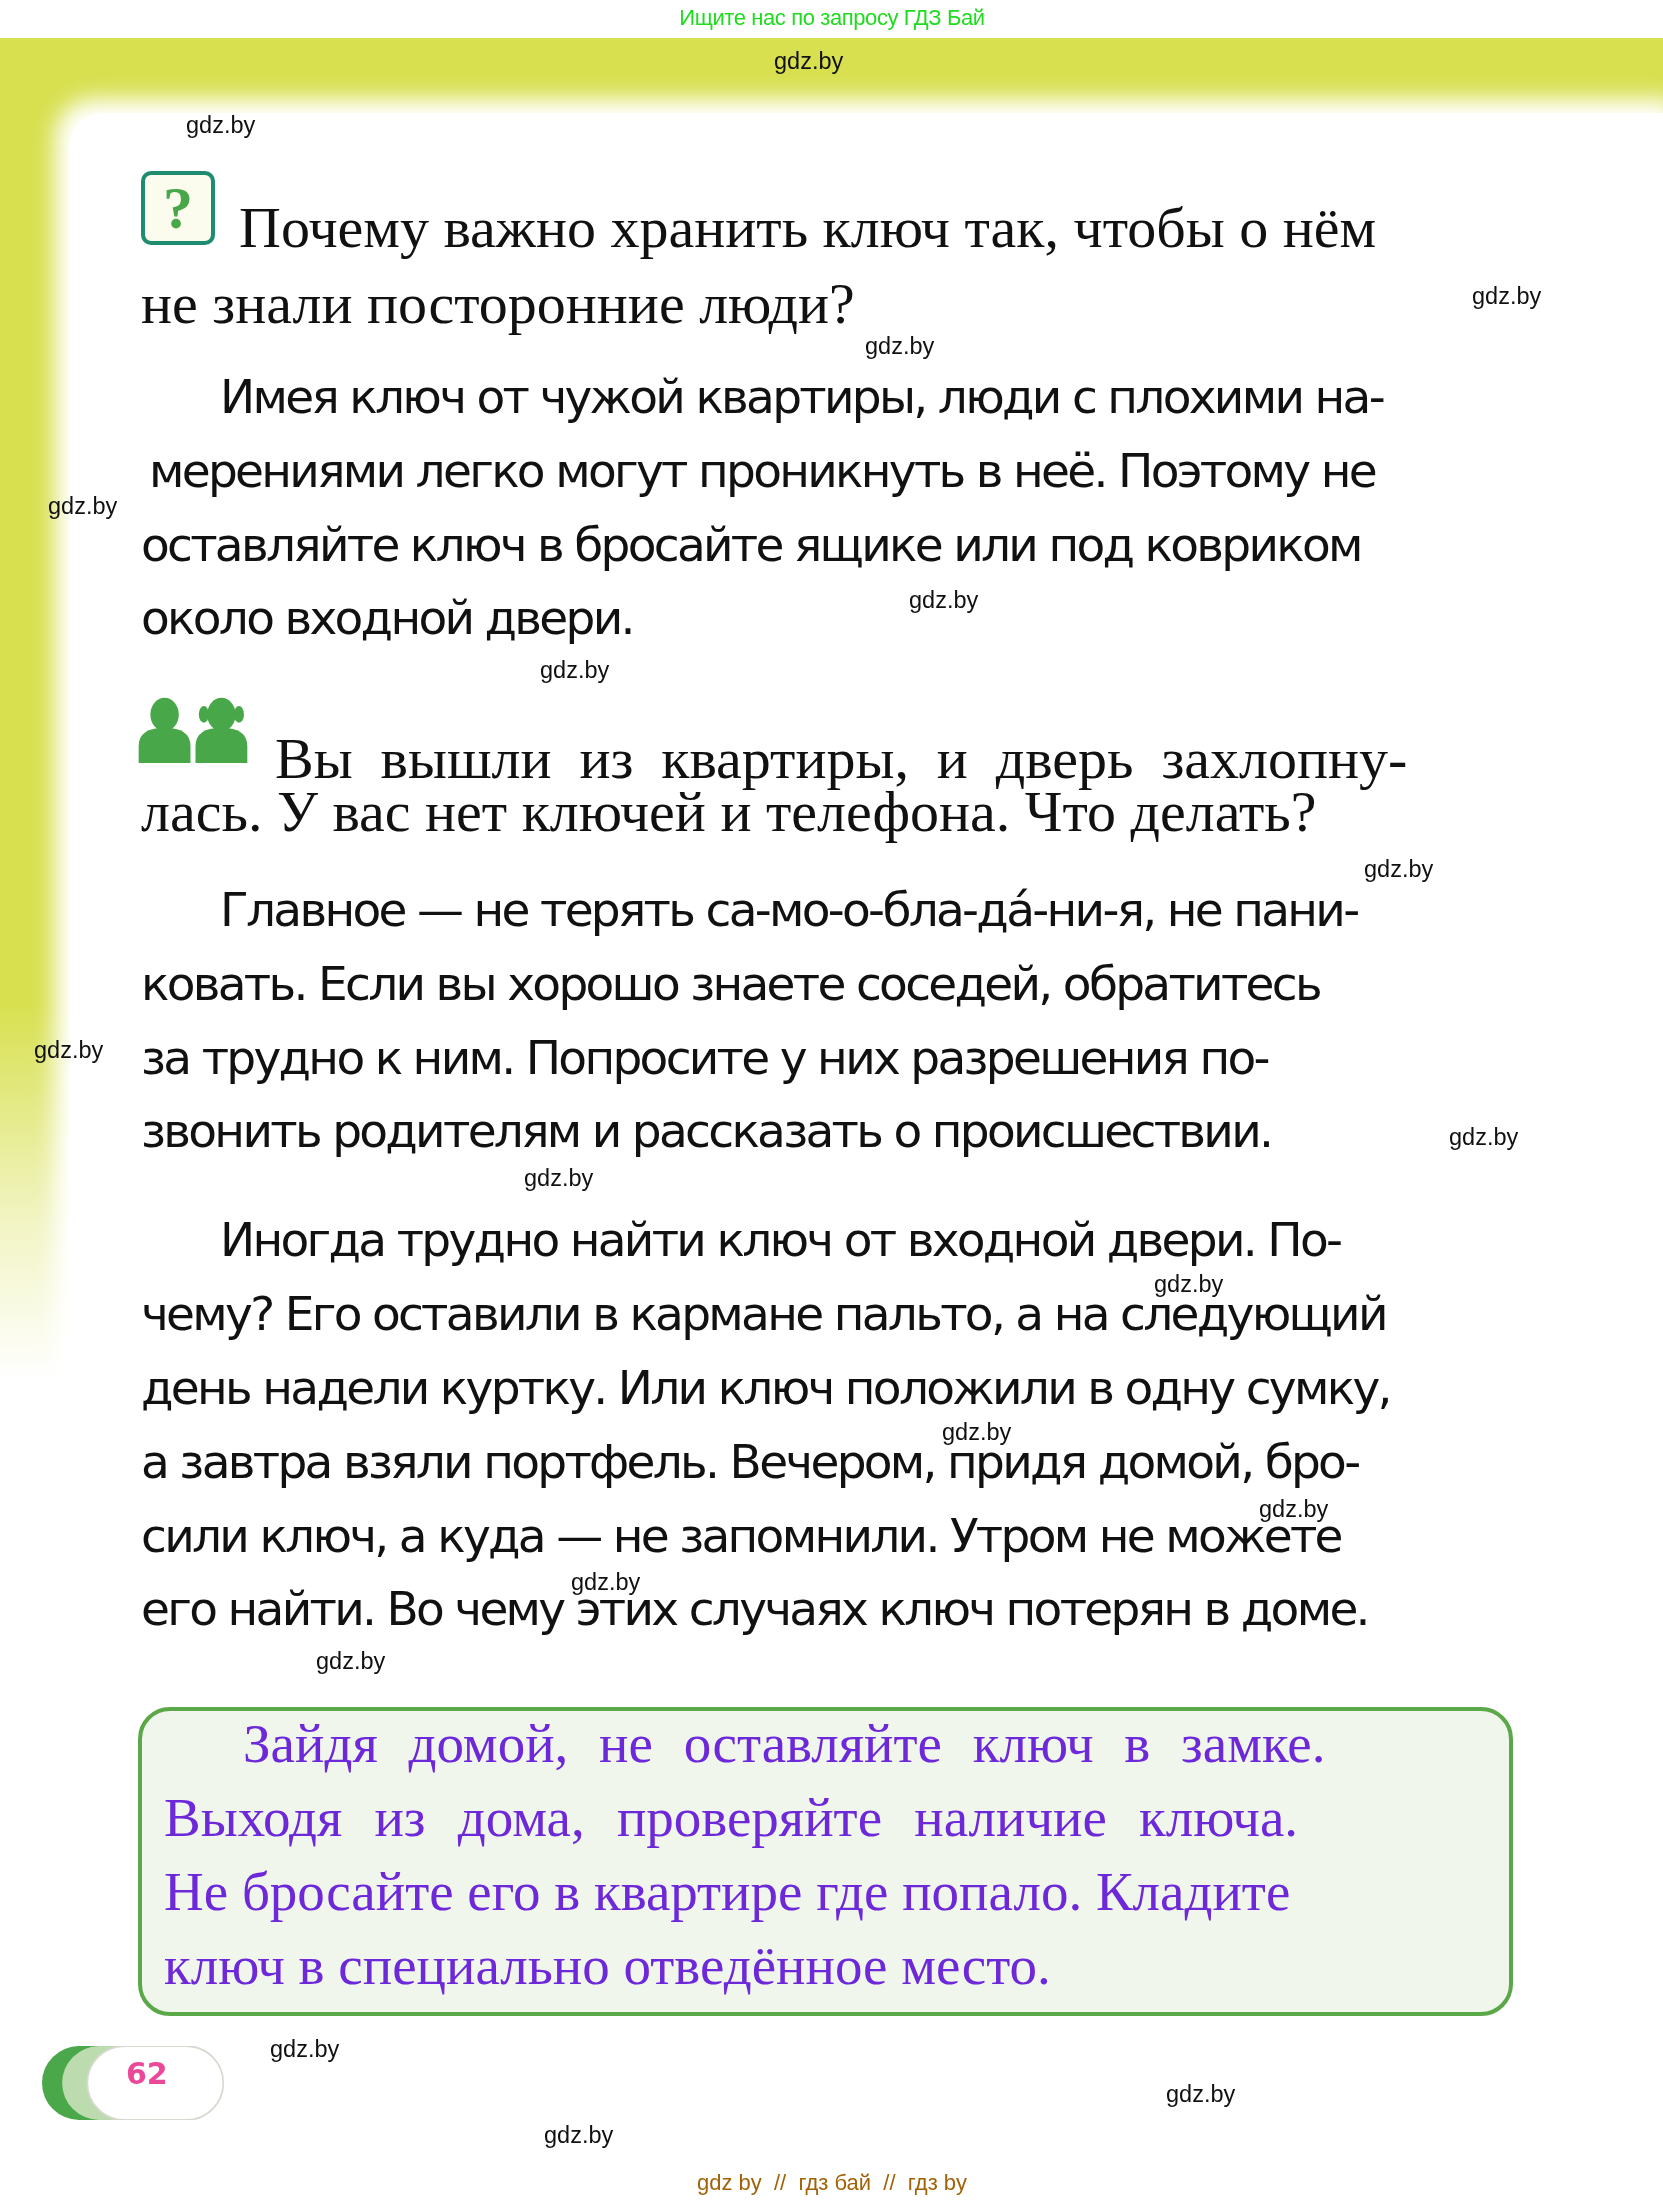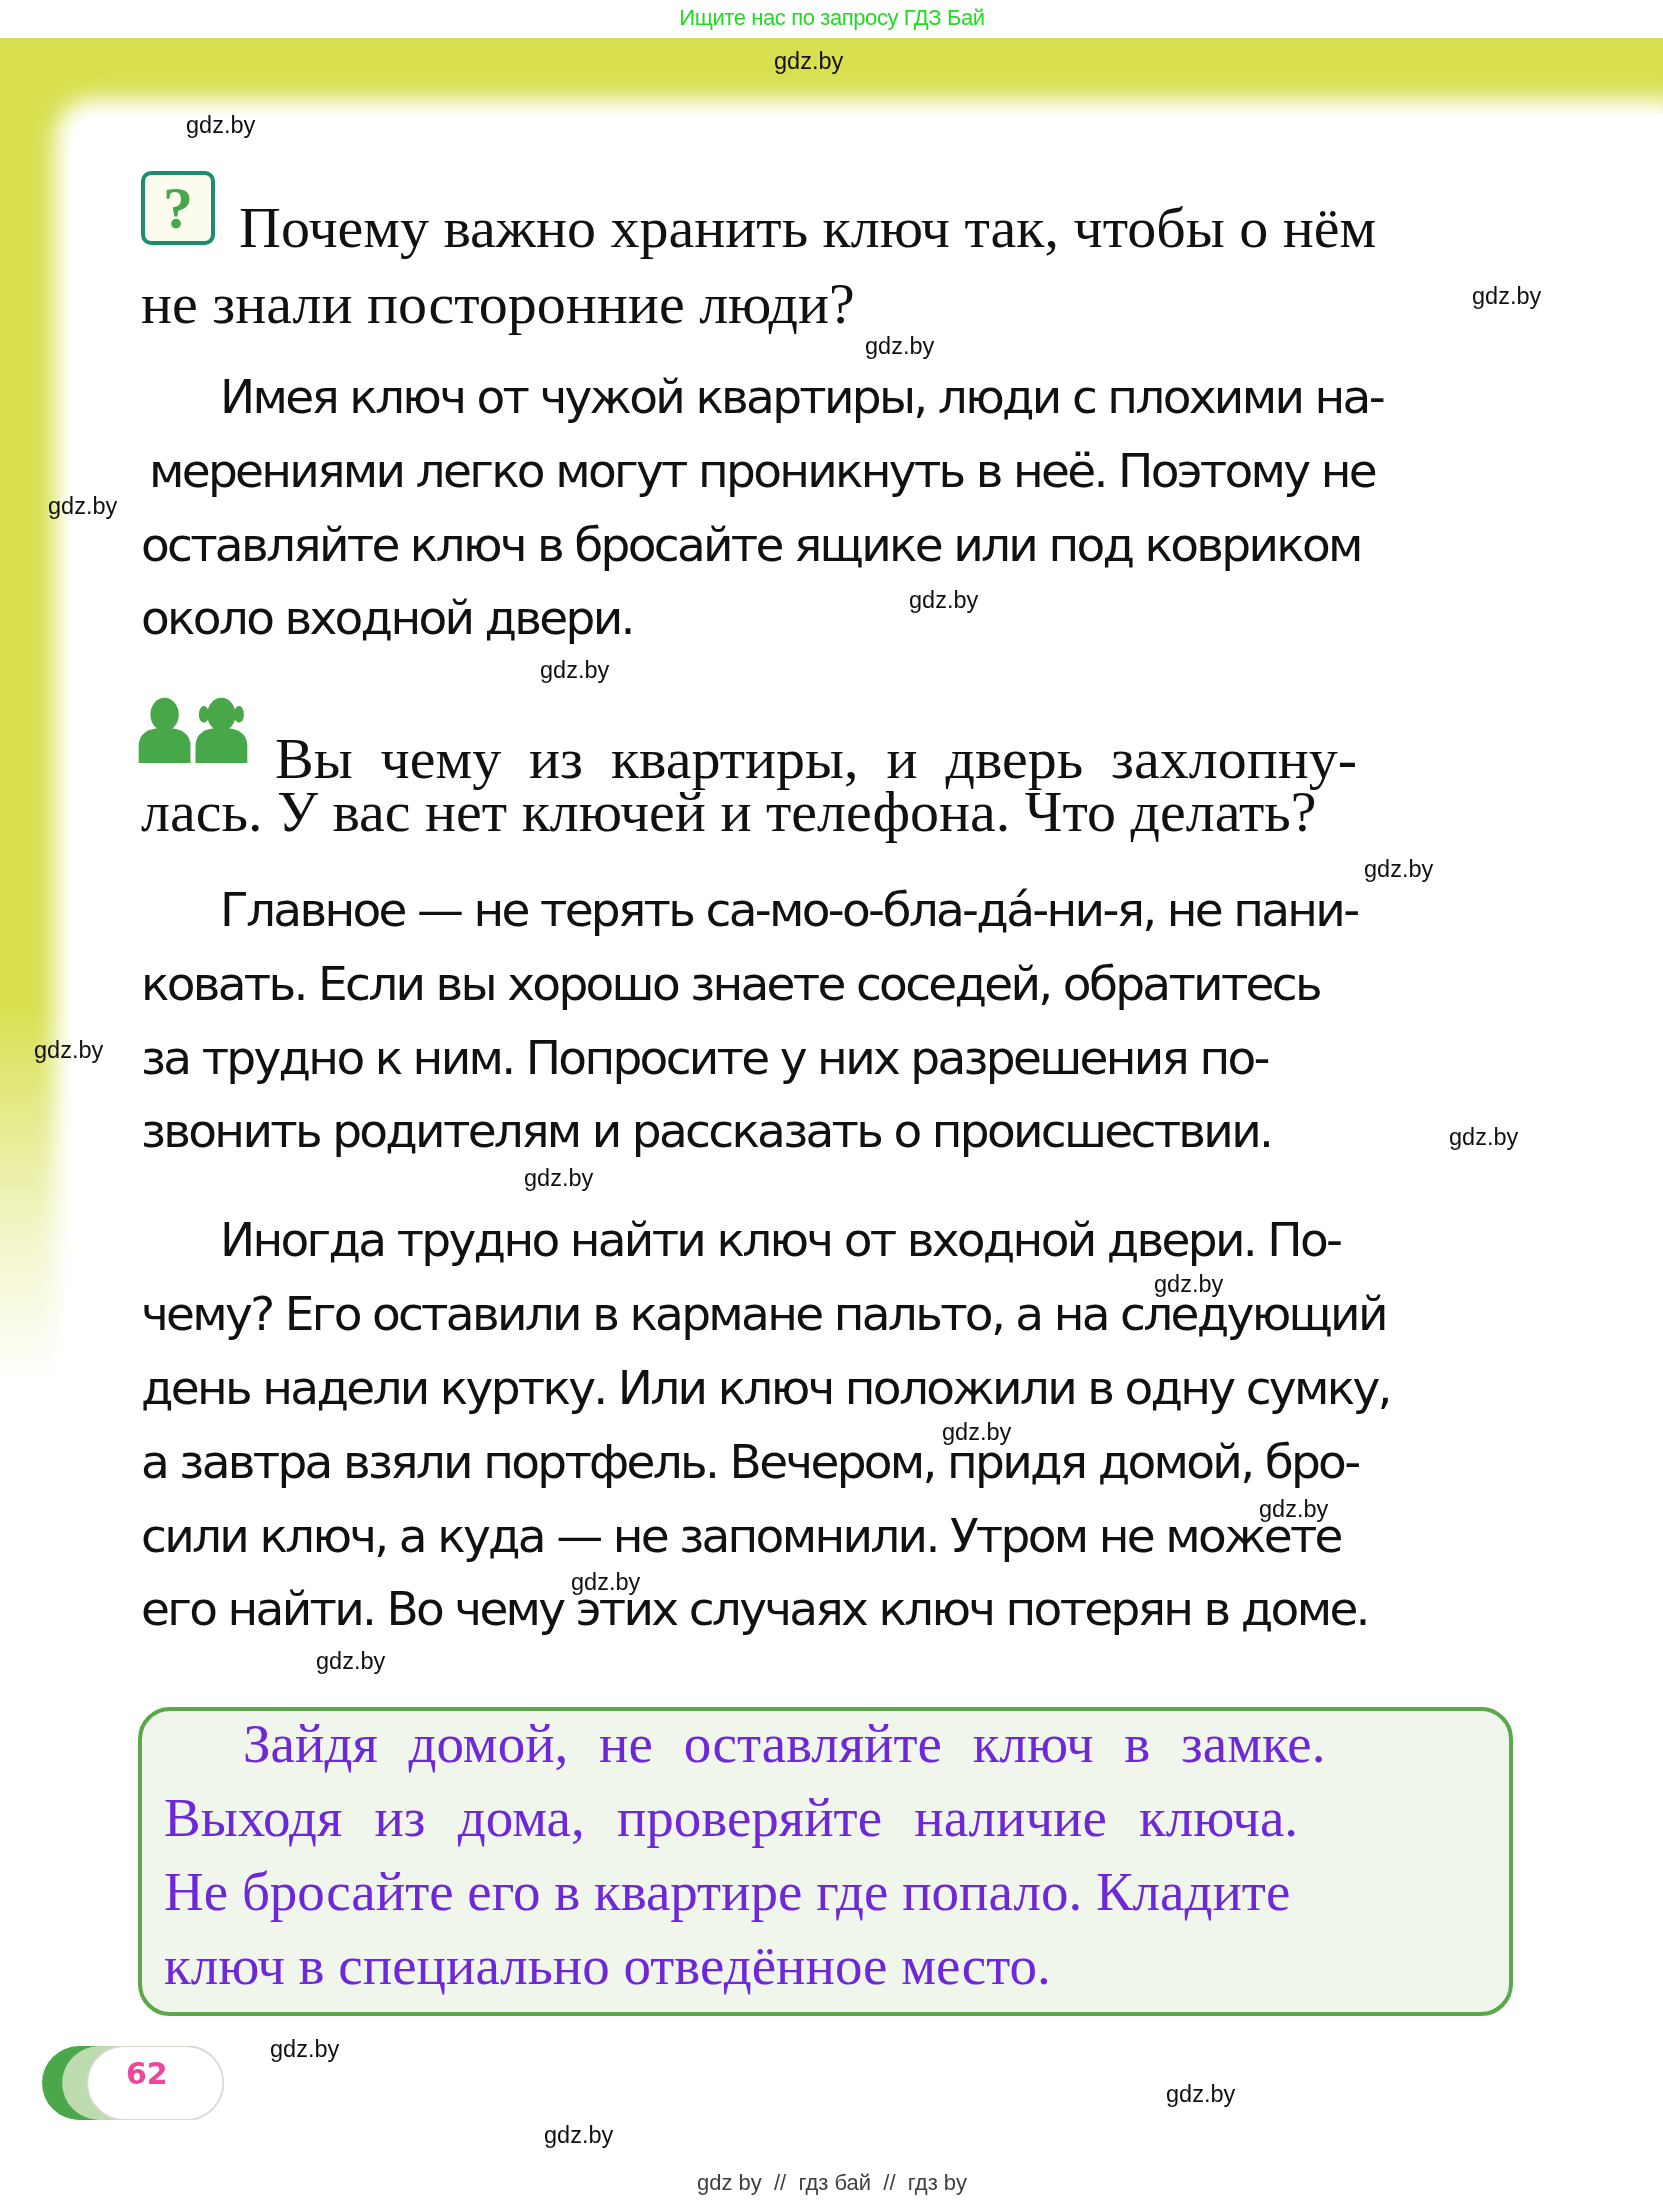--- a/index.html
+++ b/index.html
@@ -14,21 +14,21 @@
   .wm { position:absolute; font-family:"Liberation Sans", sans-serif; font-size:23.5px; color:#111; }
   .q-line, .p-line { position:absolute; left:141px; white-space:nowrap; color:#111; }
   .q-line { font-family:"Liberation Serif", serif; font-size:58px;margin-top:22px; }
   .p-line { font-family:"DejaVu Sans", sans-serif; font-size:47px; letter-spacing:-2.7px; }
   .qbox { position:absolute; left:141px; top:171px; width:74px; height:74px; border:4.2px solid #1e8c6e; border-radius:10px; background:#fbfbee; box-sizing:border-box; text-align:center; }
   .qbox span { font-family:"Liberation Serif", serif; font-weight:bold; font-size:60px; color:#48a748; line-height:67px; }
   .kids { position:absolute; left:137px; top:696px; width:117px; height:67px; }
   .rule-box { position:absolute; left:138px; top:1707px; width:1375px; height:309px; background:#f0f6ec; border:4.2px solid #5aa848; border-radius:32px; box-sizing:border-box; }
   .r-line { position:absolute; left:164px; white-space:nowrap; font-family:"Liberation Serif", serif; font-size:55px; color:#6d28d9; }
   .badge { position:absolute; left:42px; top:2046px; width:183px; height:74px; }
-  .bottom-link { position:absolute; top:2170px; left:0; width:1664px; text-align:center; color:#404040; font-size:22px; }
+  .bottom-link { position:absolute; top:2170px; left:0; width:1664px; text-align:center; color:#a16207; font-size:22px; }
 </style>
 </head>
 <body>
 
 <div class="top-banner">
   <span>Ищите нас по запросу ГДЗ Бай</span>
 </div>
 <div class="band-top"></div>
 <div class="band-left"></div>
 <div class="page"></div>
@@ -66,21 +66,21 @@
 <div class="p-line" style="top:590px;">около входной двери.</div>
 
 <svg class="kids" viewBox="0 0 140 80">
   <ellipse cx="33" cy="22" rx="17" ry="20" fill="#48a748"></ellipse>
   <path d="M2 80 V60 Q2 38 33 38 Q64 38 64 60 V80 Z" fill="#48a748"></path>
   <ellipse cx="101" cy="22" rx="17" ry="20" fill="#48a748"></ellipse>
   <ellipse cx="80" cy="22" rx="6" ry="10" fill="#48a748"></ellipse>
   <ellipse cx="122" cy="22" rx="6" ry="10" fill="#48a748"></ellipse>
   <path d="M70 80 V60 Q70 38 101 38 Q132 38 132 60 V80 Z" fill="#48a748"></path>
 </svg>
-<div class="q-line" style="top:703px;left:275px;word-spacing:13.4px;">Вы чему из квартиры, и дверь захлопну-</div>
+<div class="q-line" style="top:703px;left:275px;word-spacing:13.4px;">Вы вышли из квартиры, и дверь захлопну-</div>
 <div class="q-line" style="top:756px;">лась. У вас нет ключей и телефона. Что делать?</div>
 
 <div class="p-line" style="top:882px;left:220px;">Главное — не терять са-мо-о-бла-да́-ни-я, не пани-</div>
 <div class="p-line" style="top:956px;">ковать. Если вы хорошо знаете соседей, обратитесь</div>
 <div class="p-line" style="top:1030px;">за трудно к ним. Попросите у них разрешения по-</div>
 <div class="p-line" style="top:1103px;">звонить родителям и рассказать о происшествии.</div>
 
 <div class="p-line" style="top:1212px;left:220px;">Иногда трудно найти ключ от входной двери. По-</div>
 <div class="p-line" style="top:1286px;">чему? Его оставили в кармане пальто, а на следующий</div>
 <div class="p-line" style="top:1360px;">день надели куртку. Или ключ положили в одну сумку,</div>

